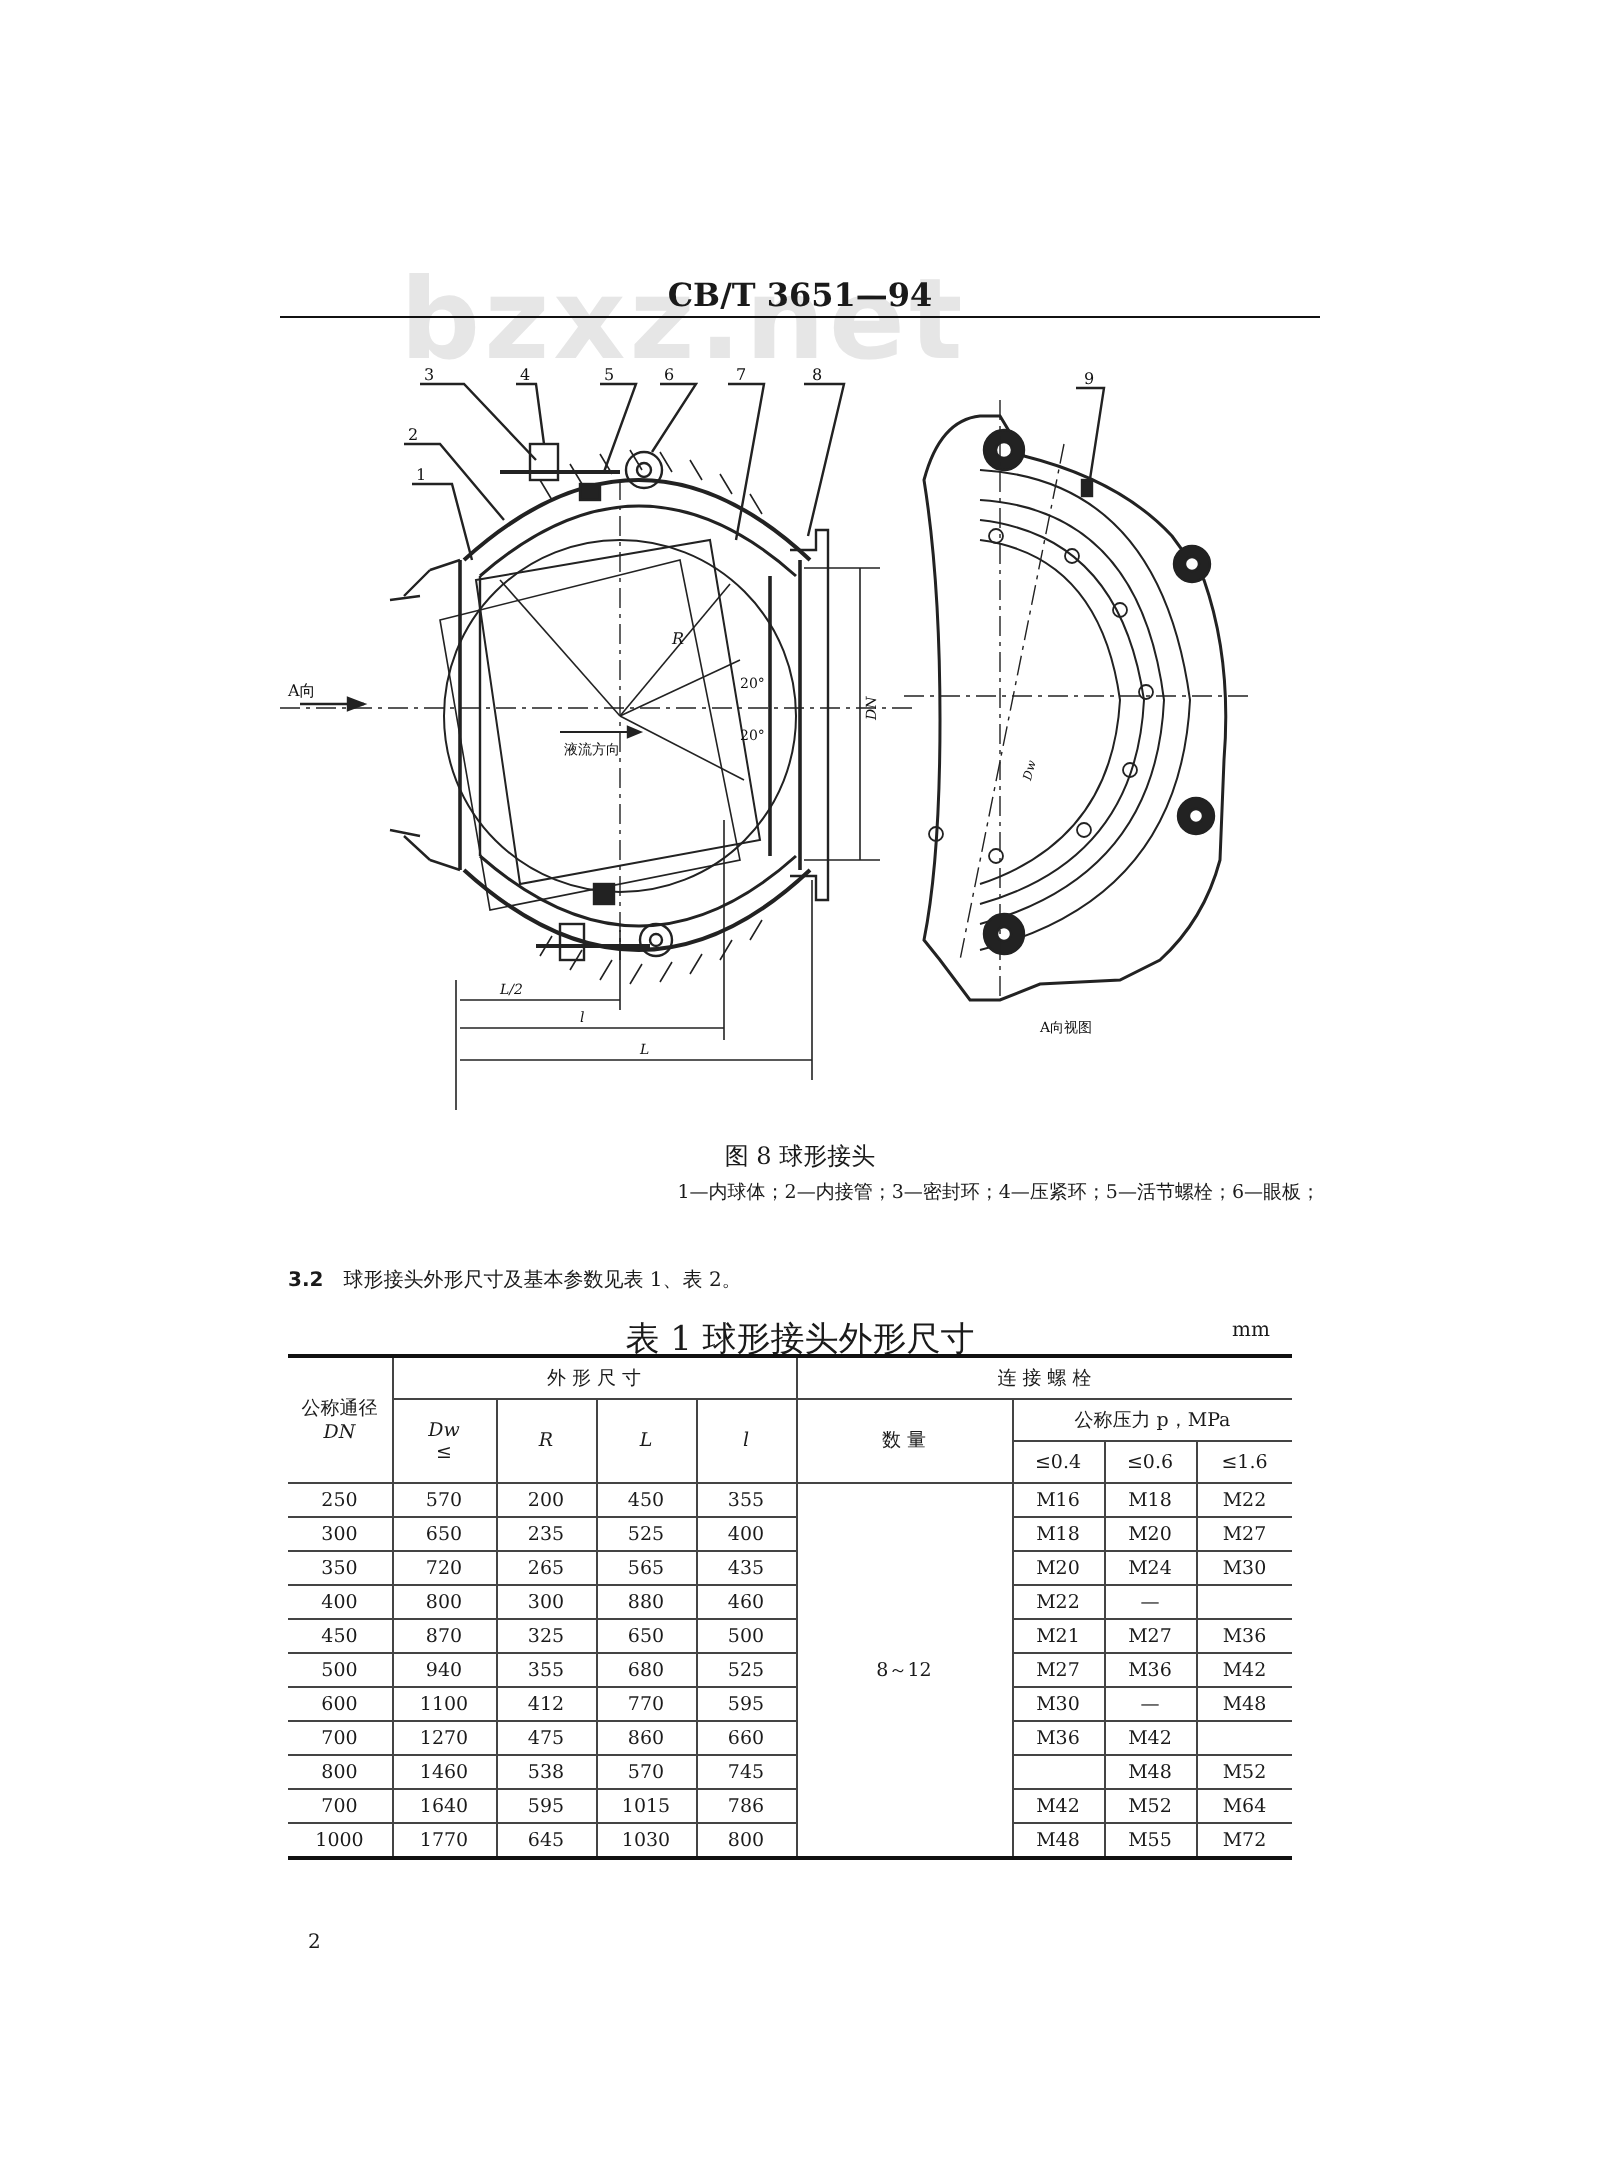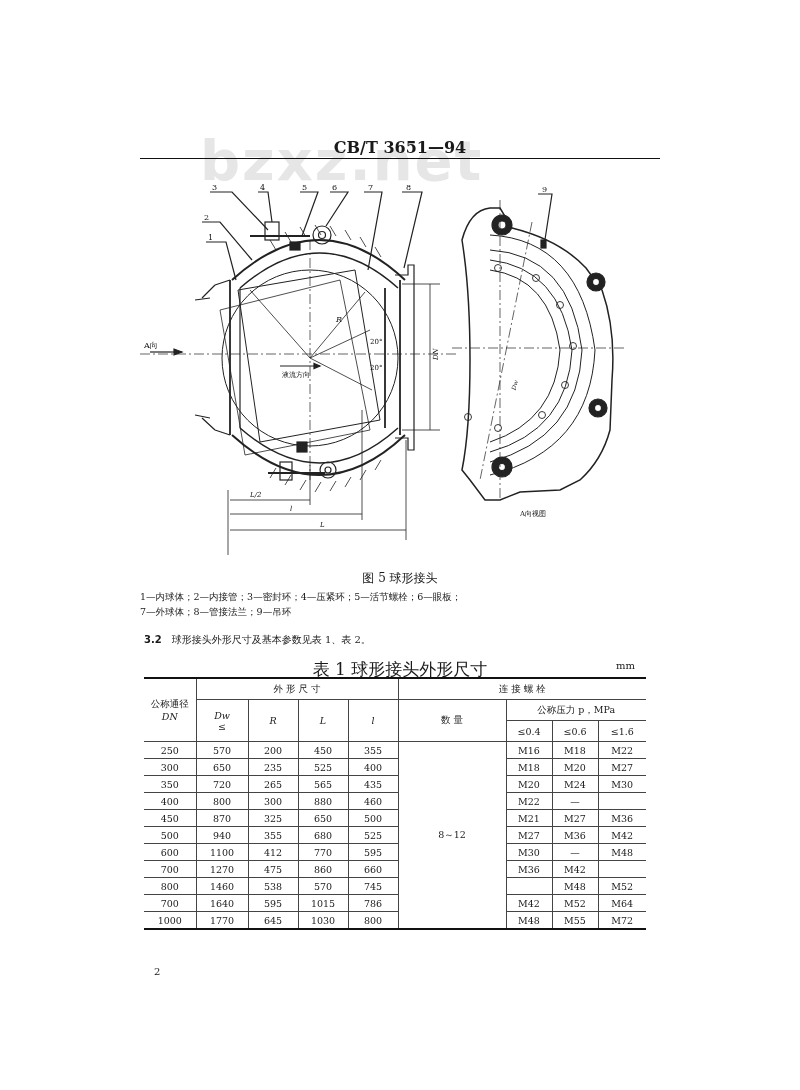--- a/index.html
+++ b/index.html
@@ -7,21 +7,21 @@
          font-family:"DejaVu Serif", serif; color:#1a1a1a; }
   .watermark { position:absolute; left:200px; top:128px; font-family:"DejaVu Sans", sans-serif;
     font-weight:bold; font-size:56px; color:#e6e6e6; letter-spacing:2px; z-index:0; }
   .header { position:absolute; left:140px; top:138px; width:520px; text-align:center;
     font-size:16px; font-weight:bold; z-index:2; }
   .header-rule { position:absolute; left:140px; top:158px; width:520px; height:1px;
     background:#111; z-index:2; }
   .figure { position:absolute; left:140px; top:180px; width:520px; height:380px; z-index:1; }
   .fig-caption { position:absolute; left:140px; top:570px; width:520px; text-align:center;
     font-size:12px; z-index:2; }
-  .fig-legend { position:absolute; left:140px; top:589px; width:520px; text-align:left;
+  .fig-legend { position:absolute; left:140px; top:589px; width:520px; text-align:right;
     font-size:9.5px; line-height:15px; z-index:2; }
   .section { position:absolute; left:144px; top:633px; font-size:10px; z-index:2; }
   .section b { font-family:"DejaVu Sans", sans-serif; font-weight:bold; margin-right:10px; }
   .tbl-title { position:absolute; left:140px; top:658px; width:520px; text-align:center;
     font-size:17px; z-index:2; }
   .tbl-unit { position:absolute; left:616px; top:660px; font-size:10px; z-index:2; }
   table.spec { position:absolute; left:144px; top:677px; width:502px; border-collapse:collapse;
     font-size:9.5px; z-index:2; }
   table.spec th, table.spec td { border:1px solid #444; text-align:center; padding:0; height:16px;
     font-weight:normal; }
@@ -171,24 +171,23 @@
       <text x="292" y="178" font-size="7" font-style="italic" transform="rotate(-90 296 176)">DN</text>
       <text x="110" y="317" font-size="7" font-style="italic">L/2</text>
       <text x="150" y="331" font-size="7" font-style="italic">l</text>
       <text x="180" y="347" font-size="7" font-style="italic">L</text>
       <text x="380" y="336" font-size="7">A向视图</text>
       <text x="372" y="210" font-size="6" font-style="italic" transform="rotate(-75 374 208)">Dw</text>
     </g>
   </svg>
 </div>
 
-<div class="fig-caption">图 5   球形接头</div>
+<div class="fig-caption">图 8   球形接头</div>
 <div class="fig-legend">
   <div>1—内球体；2—内接管；3—密封环；4—压紧环；5—活节螺栓；6—眼板；</div>
-  <div>7—外球体；8—管接法兰；9—吊环</div>
 </div>
 
 <div class="section">
   <b>3.2</b><span>球形接头外形尺寸及基本参数见表 1、表 2。</span>
 </div>
 
 <div class="tbl-title">表 1   球形接头外形尺寸</div>
 <div class="tbl-unit">mm</div>
 
 <table class="spec">

